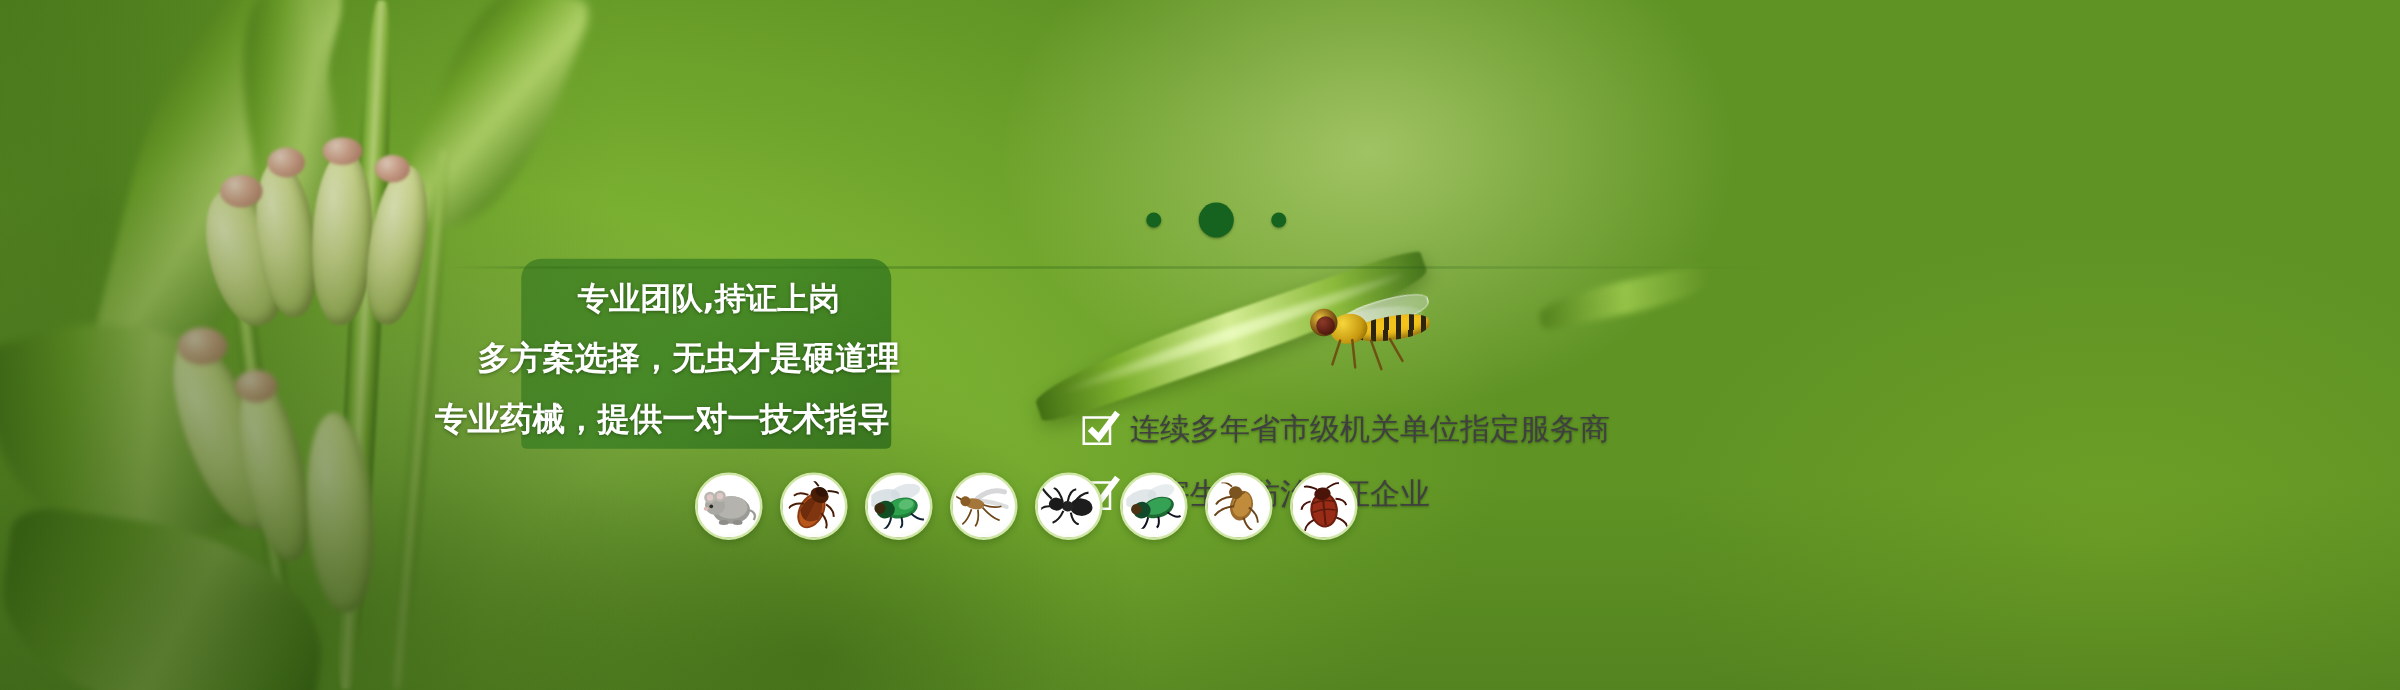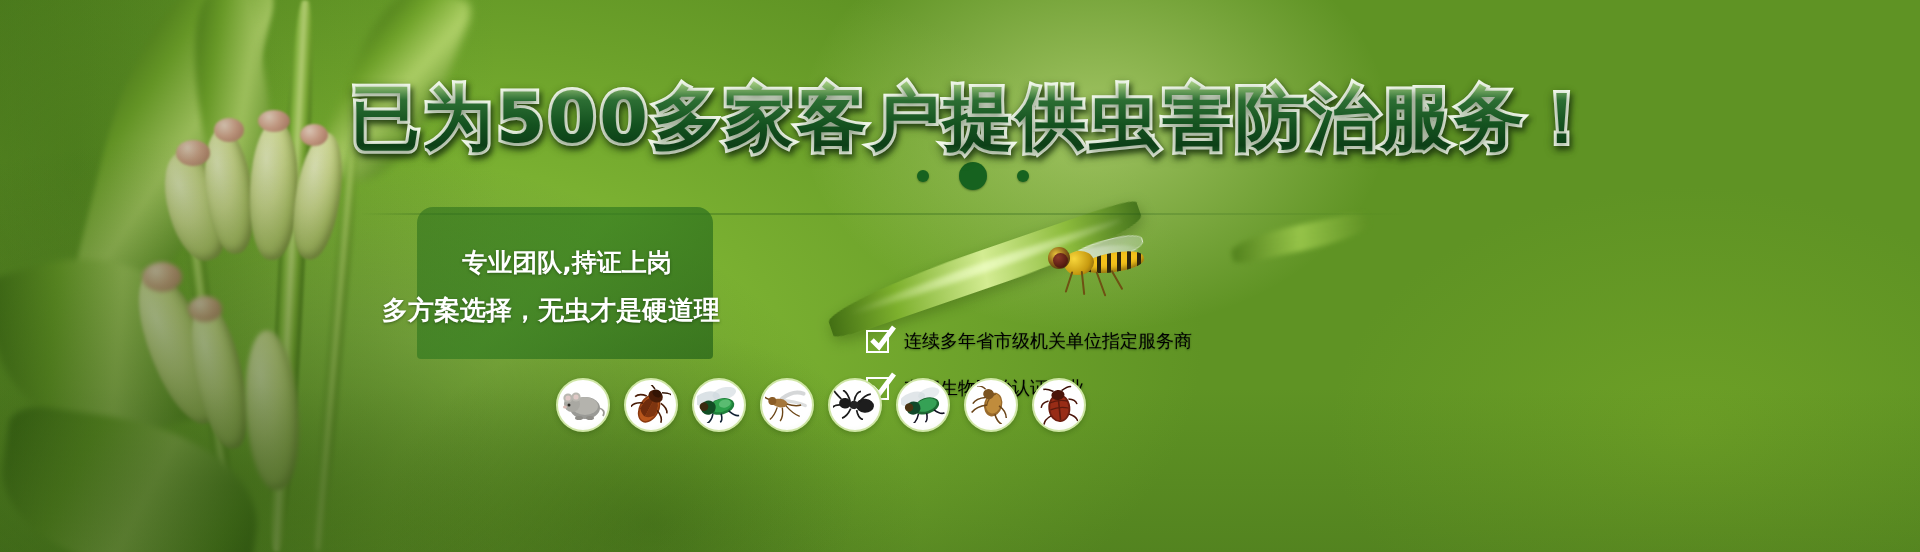--- a/index.html
+++ b/index.html
@@ -233,21 +233,21 @@
     display:flex; flex-direction:column; gap:20px;
   }
   .check-row{ display:flex; align-items:center; gap:11px; }
   .check-icon{ width:27px; height:27px; position:relative; flex:0 0 auto; }
   .check-icon .box{
     position:absolute; left:0; top:3px; width:23px; height:23px;
     border:2px solid #ffffff;
   }
   .check-icon svg{ position:absolute; left:1px; top:-3px; }
   .check-label{
-    color:#000000; font-size:18px; font-weight:normal; white-space:nowrap;
+    color:#404040; font-size:24px; font-weight:normal; white-space:nowrap;
     text-shadow:0 1px 2px rgba(20,50,10,.5);
     font-family:"DejaVu Sans","Liberation Sans",sans-serif;
   }
 
   
   .pests{
     position:absolute; left:556px; top:378px;
     display:flex; gap:14px; align-items:center;
   }
   .pest{
@@ -311,38 +311,34 @@
         <div class="fly-eye"></div>
       </div>
     <div class="fly-leg fly-l1"></div>
     <div class="fly-leg fly-l2"></div>
     <div class="fly-leg fly-l3"></div>
     <div class="fly-leg fly-l4"></div>
   </div>
 
   <div class="bg-vignette"></div>
 
-  <div class="headline">
-    <div class="h-shadowlayer">已为500多家客户提供虫害防治服务！</div>
-    <div class="h-outline">已为500多家客户提供虫害防治服务！</div>
-    <span class="h-inner">已为500多家客户提供虫害防治服务！</span>
-  </div>
 
   <div class="dots">
     <span class="dot small"></span>
     <span class="dot big"></span>
     <span class="dot small"></span>
   </div>
 
   <div class="hairline"></div>
 
   <div class="panel"></div>
   <div class="panel-lines">
     <div class="pline l1">专业团队,持证上岗</div>
     <div class="pline l2">多方案选择，无虫才是硬道理</div>
+    <div class="pline l3">专业药械，提供一对一技术指导</div>
   </div>
 
   <div class="checklist">
     <div class="check-row">
       <span class="check-icon">
         <span class="box"></span>
         <svg width="30" height="30" viewBox="0 0 30 30">
           <path d="M5 16 L12 23 L27 3" fill="none" stroke="#ffffff" stroke-width="5" stroke-linecap="butt" stroke-linejoin="miter"></path>
         </svg>
       </span>

